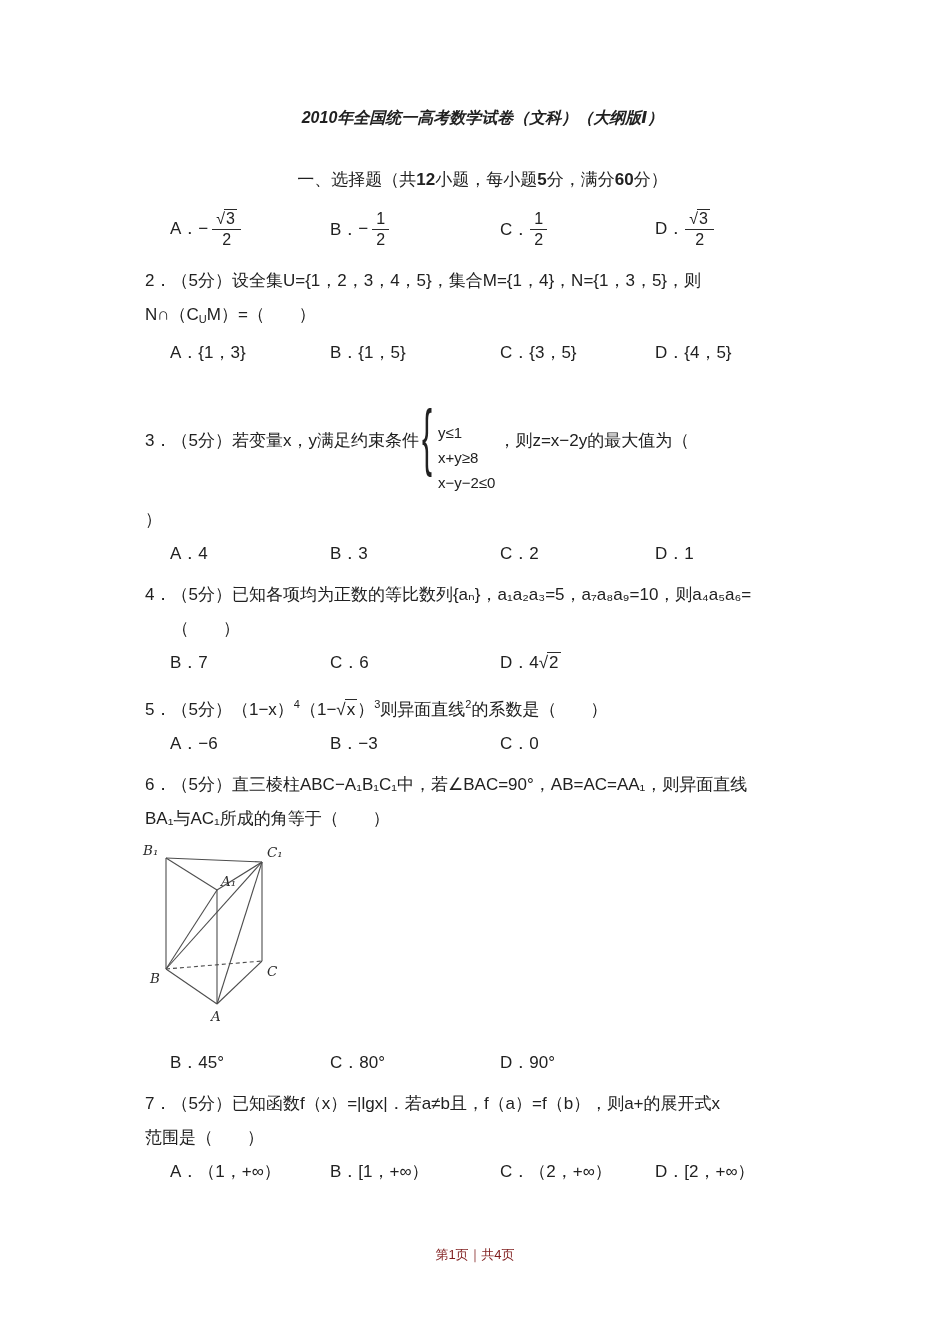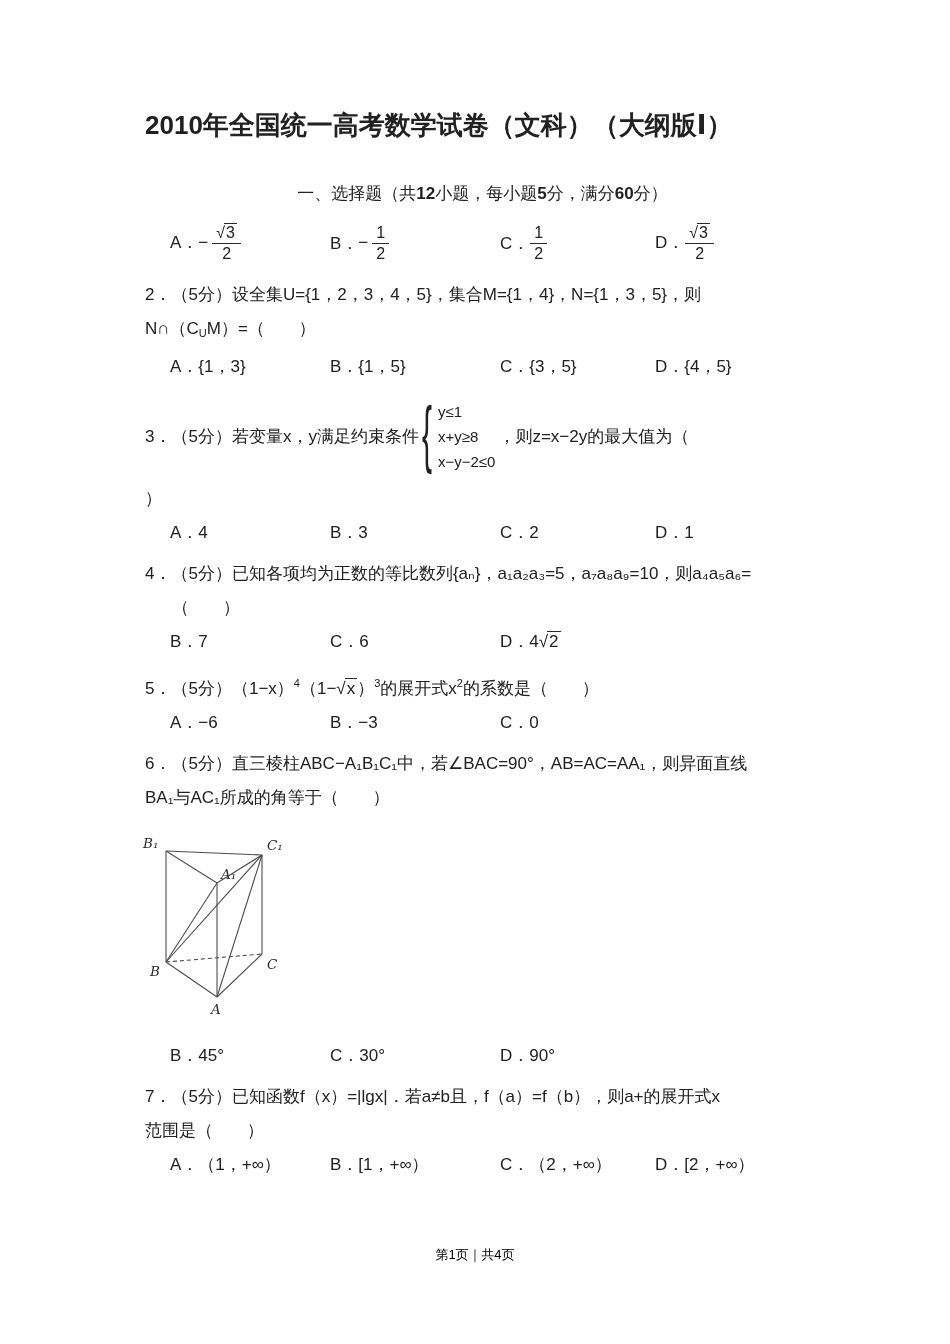--- a/index.html
+++ b/index.html
@@ -1,42 +1,42 @@
 <!DOCTYPE html>
 <html><head>
 <meta charset="utf-8">
 <style>
   html,body{margin:0;padding:0;}
   body{width:950px;height:1344px;background:#ffffff;font-family:"Liberation Sans","DejaVu Sans",sans-serif;color:#212121;}
   .page{position:relative;width:950px;height:1344px;padding:108px 130px 0 145px;box-sizing:border-box;overflow:hidden;}
-  .title{font-size:26px;font-weight:bold;margin:0 0 34px 0;}
+  .title{font-size:16px;font-weight:bold;text-align:center;margin:0 0 34px 0;font-style:italic;}
   .section-header{font-size:17px;line-height:34px;margin:0 0 6px 0;text-align:center;}
   .section-header b{font-weight:bold;}
   .line{font-size:17px;line-height:34px;}
   .indent{padding-left:27px;}
   .question{margin-bottom:7px;}
   .options{display:grid;grid-template-columns:160px 170px 155px auto;padding-left:25px;font-size:17px;line-height:34px;}
   .options.frac-row{height:54px;align-items:center;}
   .frac{display:inline-flex;flex-direction:column;align-items:center;vertical-align:middle;line-height:1.12;font-size:16px;margin:0 1px;position:relative;top:-1px;}
   .frac .num{border-bottom:1.4px solid #2a2a2a;padding:0 4px 1px 4px;display:inline-flex;align-items:flex-end;}
   .frac .den{padding-top:1px;}
   .rad{white-space:nowrap;}
   .rsign{letter-spacing:-1px;}
   .rbody{border-top:1.4px solid #2a2a2a;padding:0 2px;}
   .sup{font-size:11px;vertical-align:7px;}
   .sub{font-size:11px;vertical-align:-3px;}
   .neg{margin-right:3px;}
   .q3row{display:flex;align-items:center;font-size:17px;padding:8px 0;}
   .system{display:flex;align-items:center;margin:0 3px;}
   .lbrace{font-size:30px;font-weight:300;transform:scaleY(2.45);transform-origin:50% 55%;display:inline-block;margin-right:6px;}
-  .cons{display:flex;flex-direction:column;font-size:15px;line-height:25px;}
-  .figure-wrap{margin:14px 0 18px -4px;text-decoration:underline;}
+  .cons{display:flex;flex-direction:column;font-size:15px;line-height:25px;margin-top:35px;}
+  .figure-wrap{margin:0 0 18px -4px;text-decoration:underline;}
   .figure-wrap svg{display:block;}
   .flabel{font-family:"DejaVu Serif","Liberation Serif",serif;font-style:italic;font-size:13.5px;fill:#2a2a2a;}
-  .footer{position:absolute;left:0;right:0;top:1246px;text-align:center;font-size:13px;color:#000000;}
+  .footer{position:absolute;left:0;right:0;top:1246px;text-align:center;font-size:13px;color:#7f1d1d;}
 </style>
 </head>
 <body>
 
 <div class="page">
 
   <h1 class="title">2010年全国统一高考数学试卷（文科）（大纲版Ⅰ）</h1>
 
   <p class="section-header"><span>一、选择题（共</span><b>12</b><span>小题，每小题</span><b>5</b><span>分，满分</span><b>60</b><span>分）</span></p>
 
@@ -105,21 +105,21 @@
     <div class="line"><span>4．</span><span>（5分）已知各项均为正数的等比数列{aₙ}，a₁a₂a₃=5，a₇a₈a₉=10，则a₄a₅a₆=</span></div>
     <div class="line indent">（　　）</div>
     <div class="options">
       <span class="opt"><span>B．</span><span>7</span></span>
       <span class="opt"><span>C．</span><span>6</span></span>
       <span class="opt"><span>D．</span><span>4</span><span class="rad"><span class="rsign">√</span><span class="rbody">2</span></span></span>
     </div>
   </div>
 
   <div class="question">
-    <div class="line"><span>5．</span><span>（5分）（1−x）</span><span class="sup">4</span><span>（1−</span><span class="rad"><span class="rsign">√</span><span class="rbody">x</span></span><span>）</span><span class="sup">3</span><span>的展开式x</span><span class="sup">2</span><span>的系数是（　　）</span></div>
+    <div class="line"><span>5．</span><span>（5分）（1−x）</span><span class="sup">4</span><span>（1−</span><span class="rad"><span class="rsign">√</span><span class="rbody">x</span></span><span>）</span><span class="sup">3</span><span>则异面直线</span><span class="sup">2</span><span>的系数是（　　）</span></div>
     <div class="options">
       <span class="opt"><span>A．</span><span>−6</span></span>
       <span class="opt"><span>B．</span><span>−3</span></span>
       <span class="opt"><span>C．</span><span>0</span></span>
     </div>
   </div>
 
   <div class="question">
     <div class="line"><span>6．</span><span>（5分）直三棱柱ABC−A₁B₁C₁中，若∠BAC=90°，AB=AC=AA₁，则异面直线</span></div>
     <div class="line">BA₁与AC₁所成的角等于（　　）</div>
@@ -142,21 +142,21 @@
         <text class="flabel" x="2" y="19">B₁</text>
         <text class="flabel" x="126" y="21">C₁</text>
         <text class="flabel" x="80" y="50">A₁</text>
         <text class="flabel" x="9" y="147">B</text>
         <text class="flabel" x="126" y="140">C</text>
         <text class="flabel" x="70" y="185">A</text>
       </svg>
     </div>
     <div class="options">
       <span class="opt"><span>B．</span><span>45°</span></span>
-      <span class="opt"><span>C．</span><span>30°</span></span>
+      <span class="opt"><span>C．</span><span>80°</span></span>
       <span class="opt"><span>D．</span><span>90°</span></span>
     </div>
   </div>
 
   <div class="question">
     <div class="line"><span>7．</span><span>（5分）已知函数f（x）=|lgx|．若a≠b且，f（a）=f（b），则a+的展开式x</span></div>
     <div class="line">范围是（　　）</div>
     <div class="options">
       <span class="opt"><span>A．</span><span>（1，+∞）</span></span>
       <span class="opt"><span>B．</span><span>[1，+∞）</span></span>

